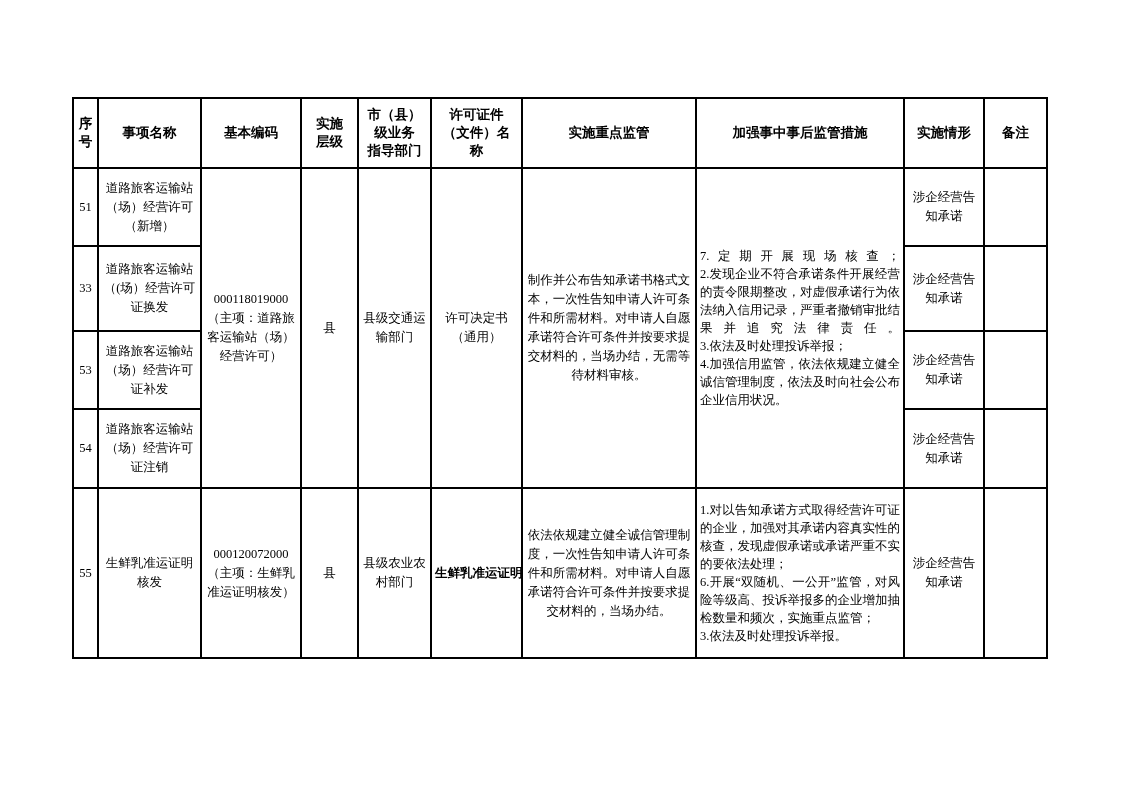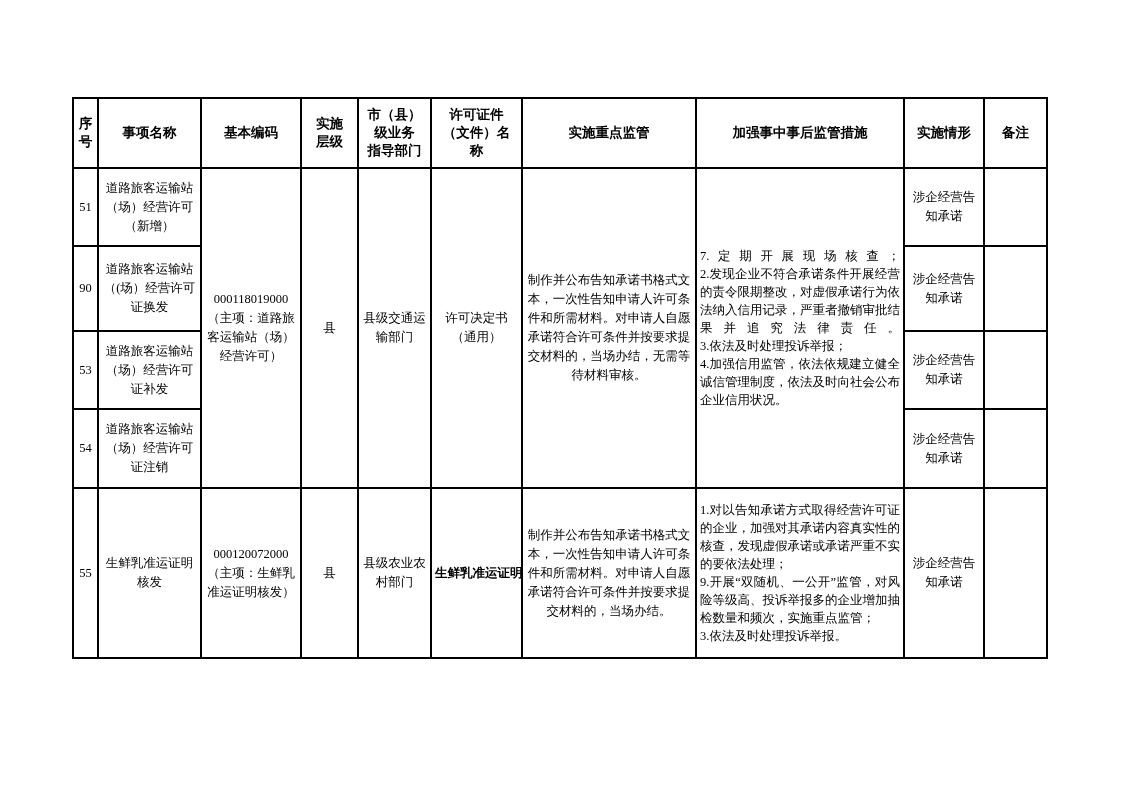--- a/index.html
+++ b/index.html
@@ -108,21 +108,21 @@
         <div class="sup-item stretch-last">7.定期开展现场核查；</div>
         <div class="sup-item stretch-last">2.发现企业不符合承诺条件开展经营的责令限期整改，对虚假承诺行为依法纳入信用记录，严重者撤销审批结果并追究法律责任。</div>
         <div class="sup-item">3.依法及时处理投诉举报；</div>
         <div class="sup-item">4.加强信用监管，依法依规建立健全诚信管理制度，依法及时向社会公布企业信用状况。</div>
       </td>
       <td>涉企经营告知承诺</td>
       <td></td>
     </tr>
 
     <tr style="height:85px">
-      <td>90</td>
+      <td>33</td>
       <td>道路旅客运输站（(场）经营许可证换发</td>
       <td>涉企经营告知承诺</td>
       <td></td>
     </tr>
 
     <tr style="height:78px">
       <td>53</td>
       <td>道路旅客运输站（场）经营许可证补发</td>
       <td>涉企经营告知承诺</td>
       <td></td>
@@ -136,24 +136,24 @@
     </tr>
 
     <tr style="height:170px">
       <td>55</td>
       <td>生鲜乳准运证明核发</td>
       <td class="pre">000120072000
 （主项：生鲜乳准运证明核发）</td>
       <td>县</td>
       <td>县级农业农村部门</td>
       <td class="nowrap">生鲜乳准运证明</td>
-      <td class="cell-left">制作并公布告知承诺书格式文本，一次性告知申请人许可条件和所需材料。对申请人自愿承诺符合许可条件并按要求提交材料的，当场办结。</td>
+      <td class="cell-left">依法依规建立健全诚信管理制度，一次性告知申请人许可条件和所需材料。对申请人自愿承诺符合许可条件并按要求提交材料的，当场办结。</td>
       <td>
         <div class="sup-item">1.对以告知承诺方式取得经营许可证的企业，加强对其承诺内容真实性的核查，发现虚假承诺或承诺严重不实的要依法处理；</div>
-        <div class="sup-item">9.开展“双随机、一公开”监管，对风险等级高、投诉举报多的企业增加抽检数量和频次，实施重点监管；</div>
+        <div class="sup-item">6.开展“双随机、一公开”监管，对风险等级高、投诉举报多的企业增加抽检数量和频次，实施重点监管；</div>
         <div class="sup-item">3.依法及时处理投诉举报。</div>
       </td>
       <td>涉企经营告知承诺</td>
       <td></td>
     </tr>
   </tbody>
     </table>
 </div>
 
 </body></html>

